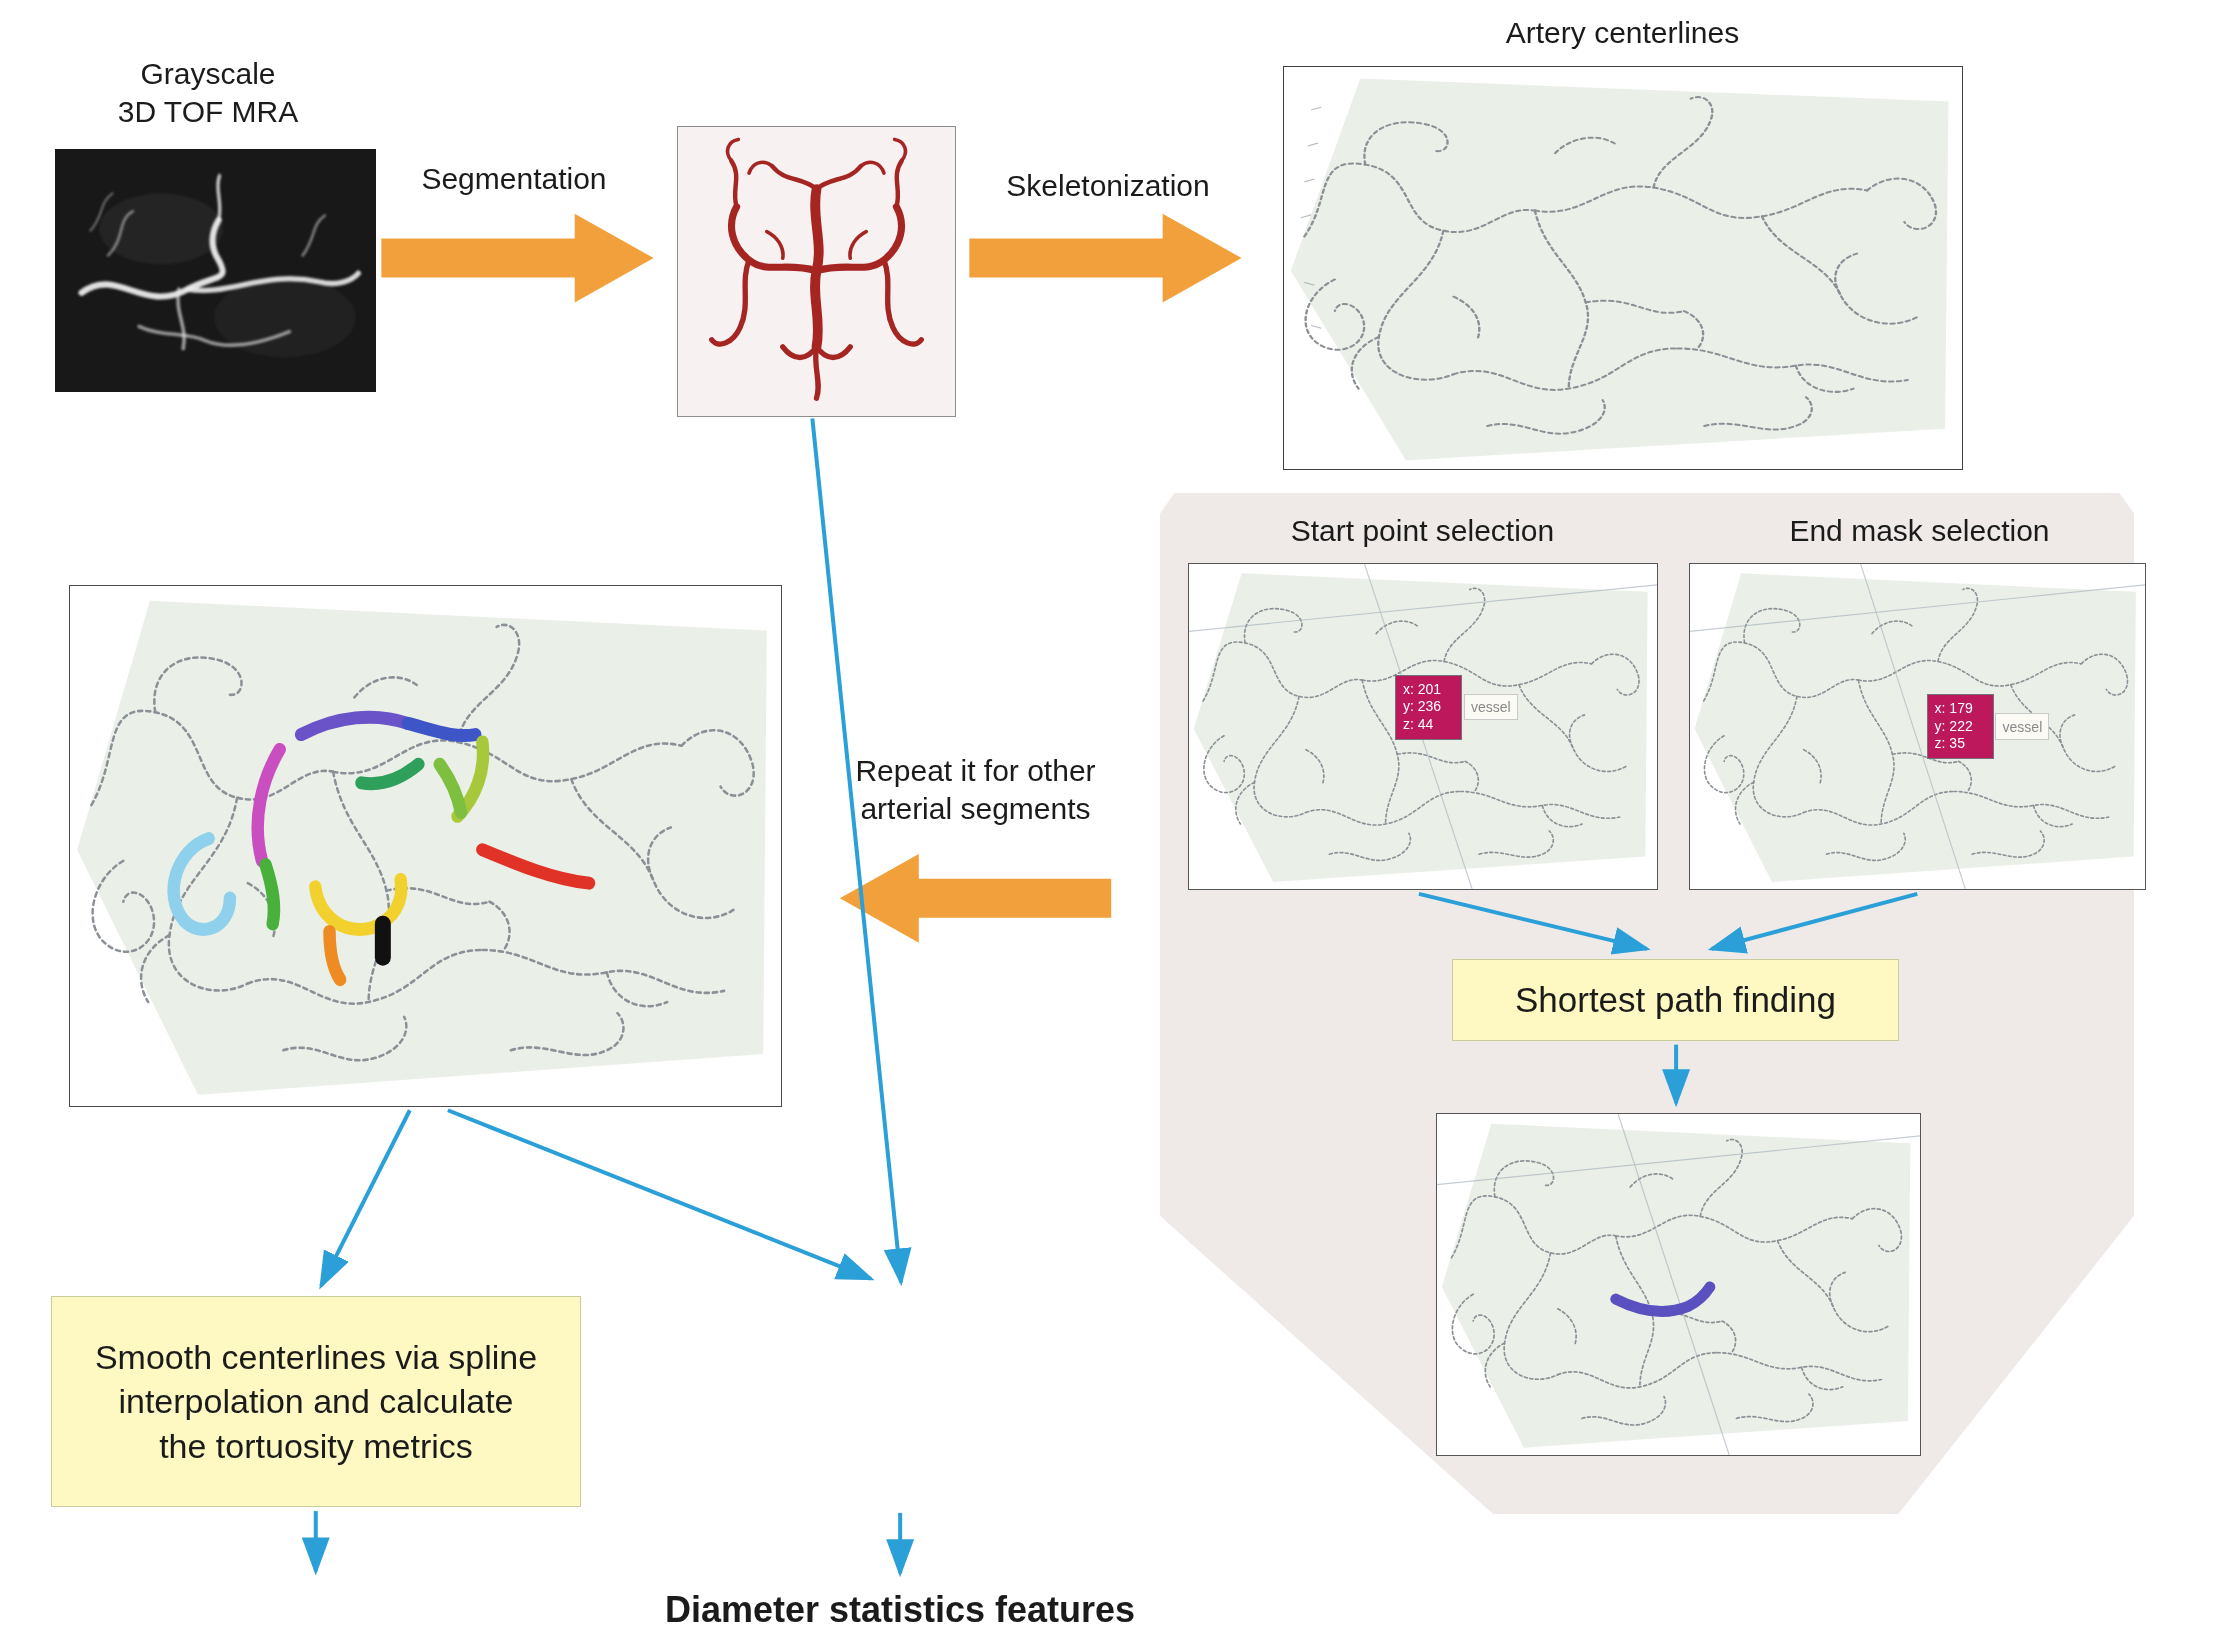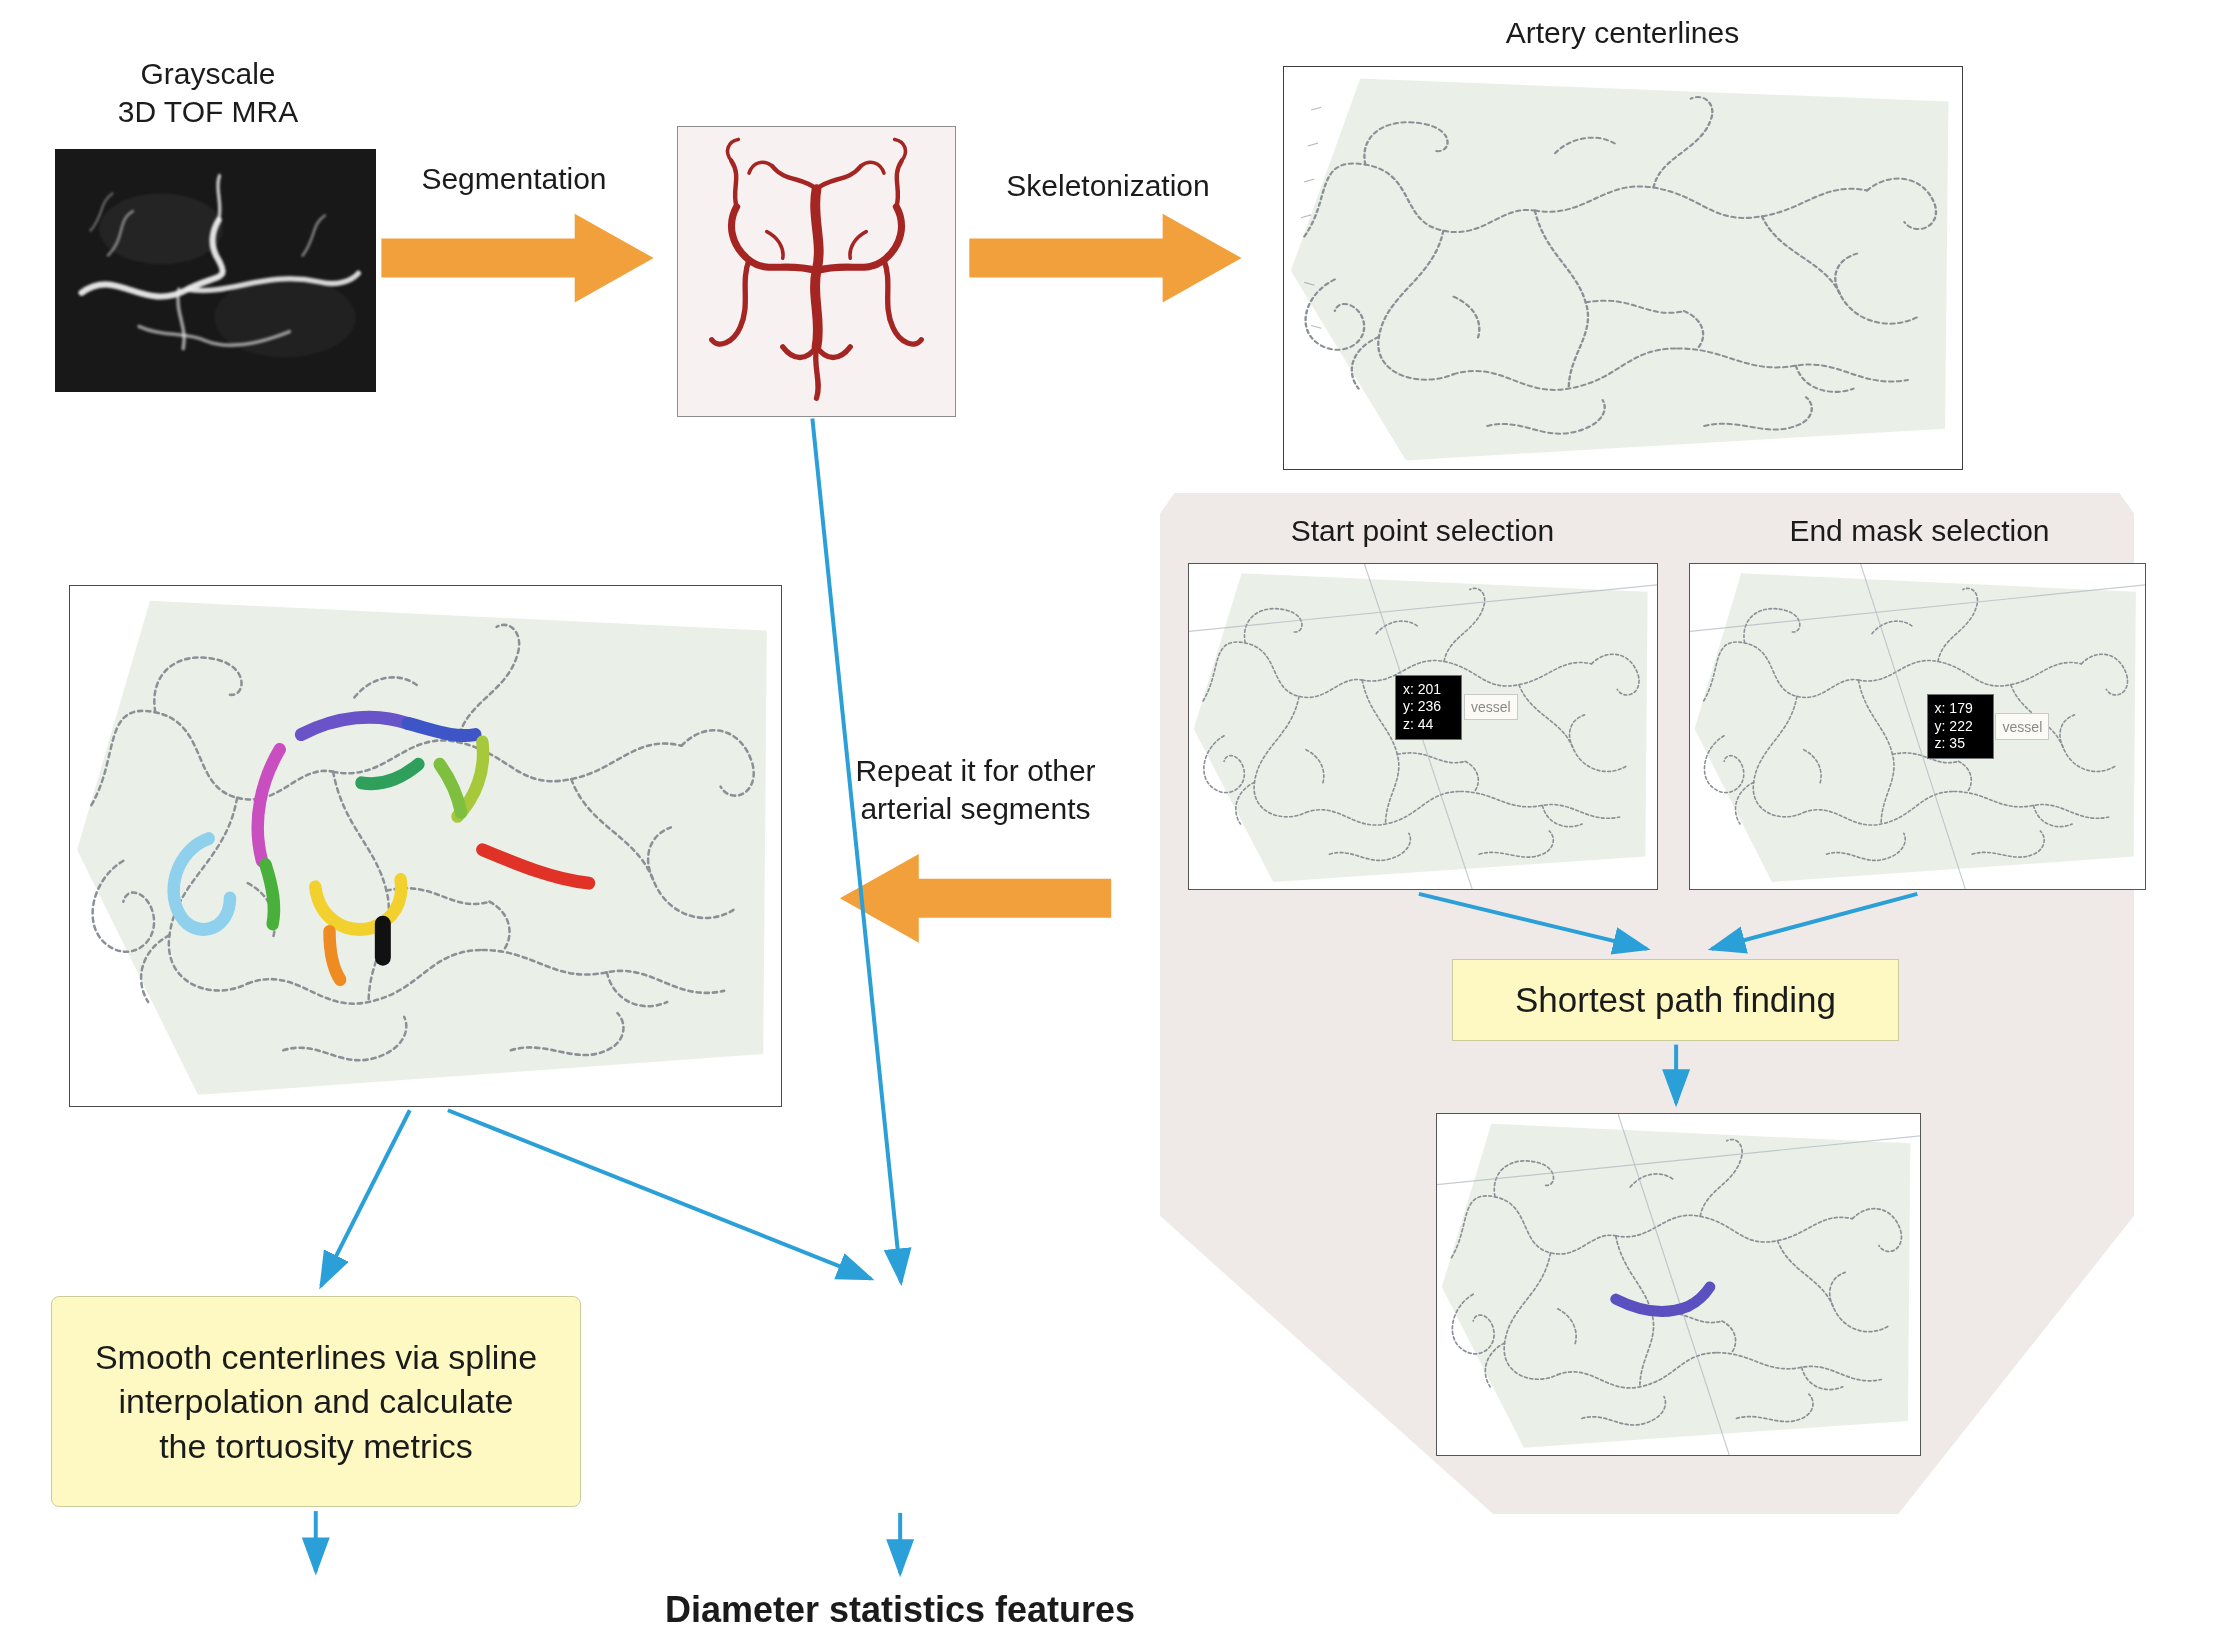--- a/index.html
+++ b/index.html
@@ -18,21 +18,21 @@
   }
   .process-box{
     position:absolute;background:#fef9c3;border:0.9px solid #c9cd9b;
     display:flex;align-items:center;justify-content:center;text-align:center;
     font-size:34px;line-height:1.3;white-space:pre-line;padding:7px 32px;box-sizing:border-box;
   }
   .feature{font-weight:bold;font-size:36px;text-align:center;}
   .overlay{position:absolute;left:0;top:0;width:2218px;height:1645px;pointer-events:none;}
   .tooltip{position:absolute;display:flex;align-items:center;}
   .tt-dark{
-    background:#000000;color:#ffffff;font-size:14px;line-height:1.25;
+    background:#be185d;color:#ffffff;font-size:14px;line-height:1.25;
     padding:5.3px 7px;border:0.9px solid #6f7478;min-width:51px;
   }
   .tt-tag{
     background:#fbfaf4;color:#8a8a8a;font-size:14px;border:0.9px solid #c9c9c9;
     padding:4.4px 6.2px;margin-left:1.8px;
   }
 </style>
 </head>
 <body>
 
@@ -218,21 +218,21 @@
     </svg>
   </div>
 
   <div class="imgbox" style="left:69px;top:585px;width:711px;height:520px;border:1.8px solid #4a4a4a;">
     <svg viewBox="0 0 400 280" preserveAspectRatio="none">
       <use href="#skel-base"></use>
       <use href="#colored-overlay"></use>
     </svg>
   </div>
 
-  <div class="process-box" style="left:51px;top:1296px;width:530px;height:211px;border-radius:8px;">Smooth centerlines via spline
+  <div class="process-box" style="left:51px;top:1296px;width:530px;height:211px;">Smooth centerlines via spline
 interpolation and calculate
 the tortuosity metrics</div>
 
 
 
   <div class="abs feature" style="left:634px;top:1589px;width:532px;">Diameter statistics features</div>
 
   <svg class="overlay" viewBox="0 0 2501 1855">
 
     <polygon points="430,269 648,269 648,241 737,291 648,341 648,313 430,313" fill="#F2A03C"></polygon>

